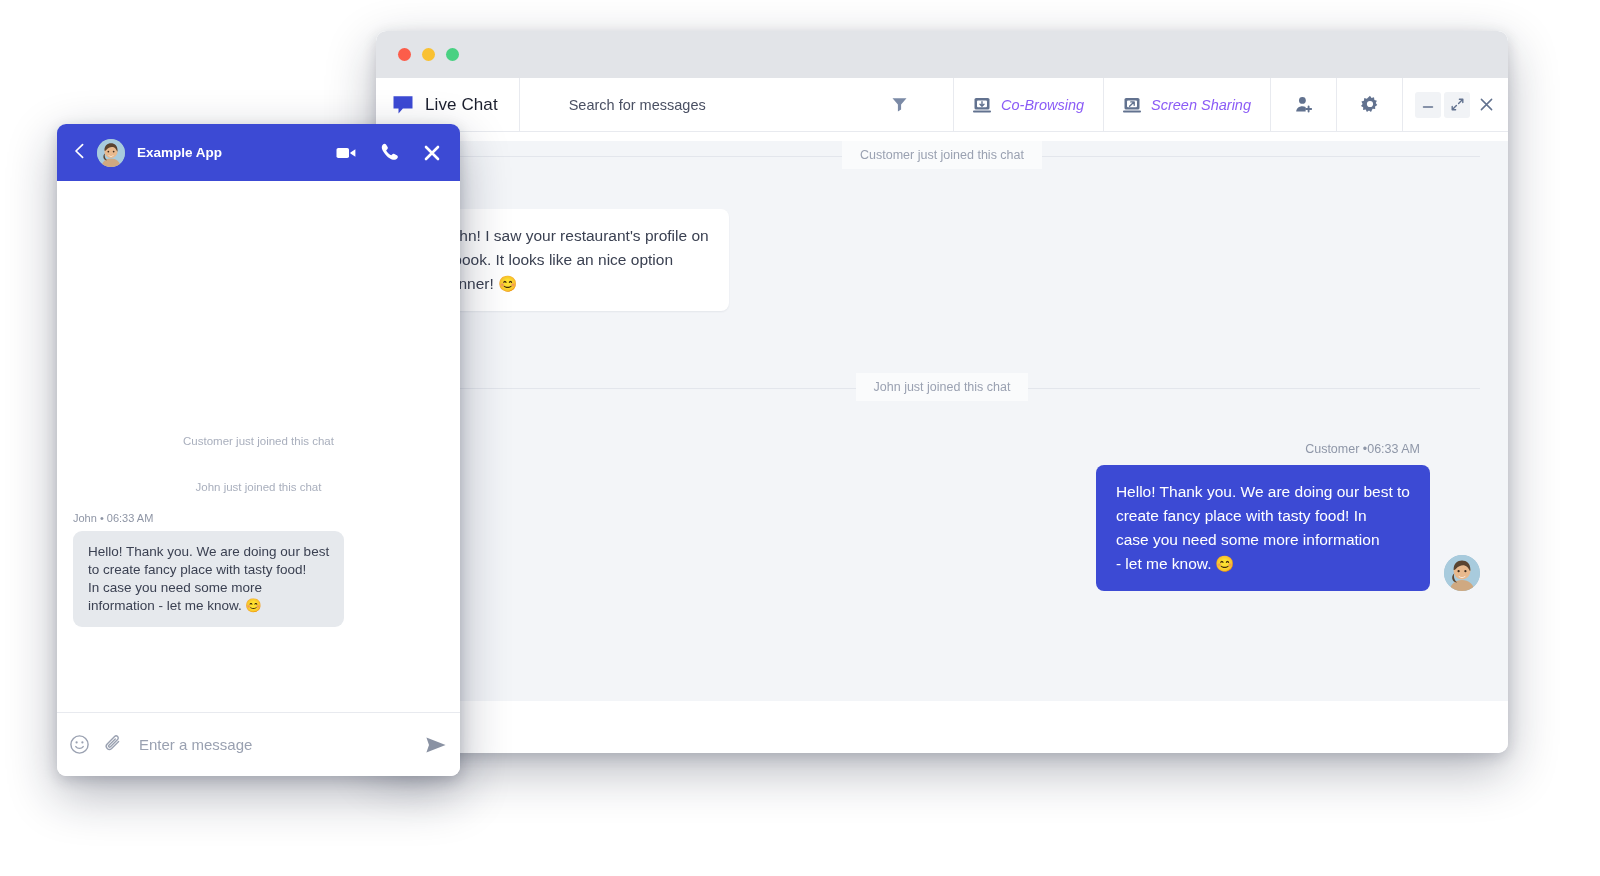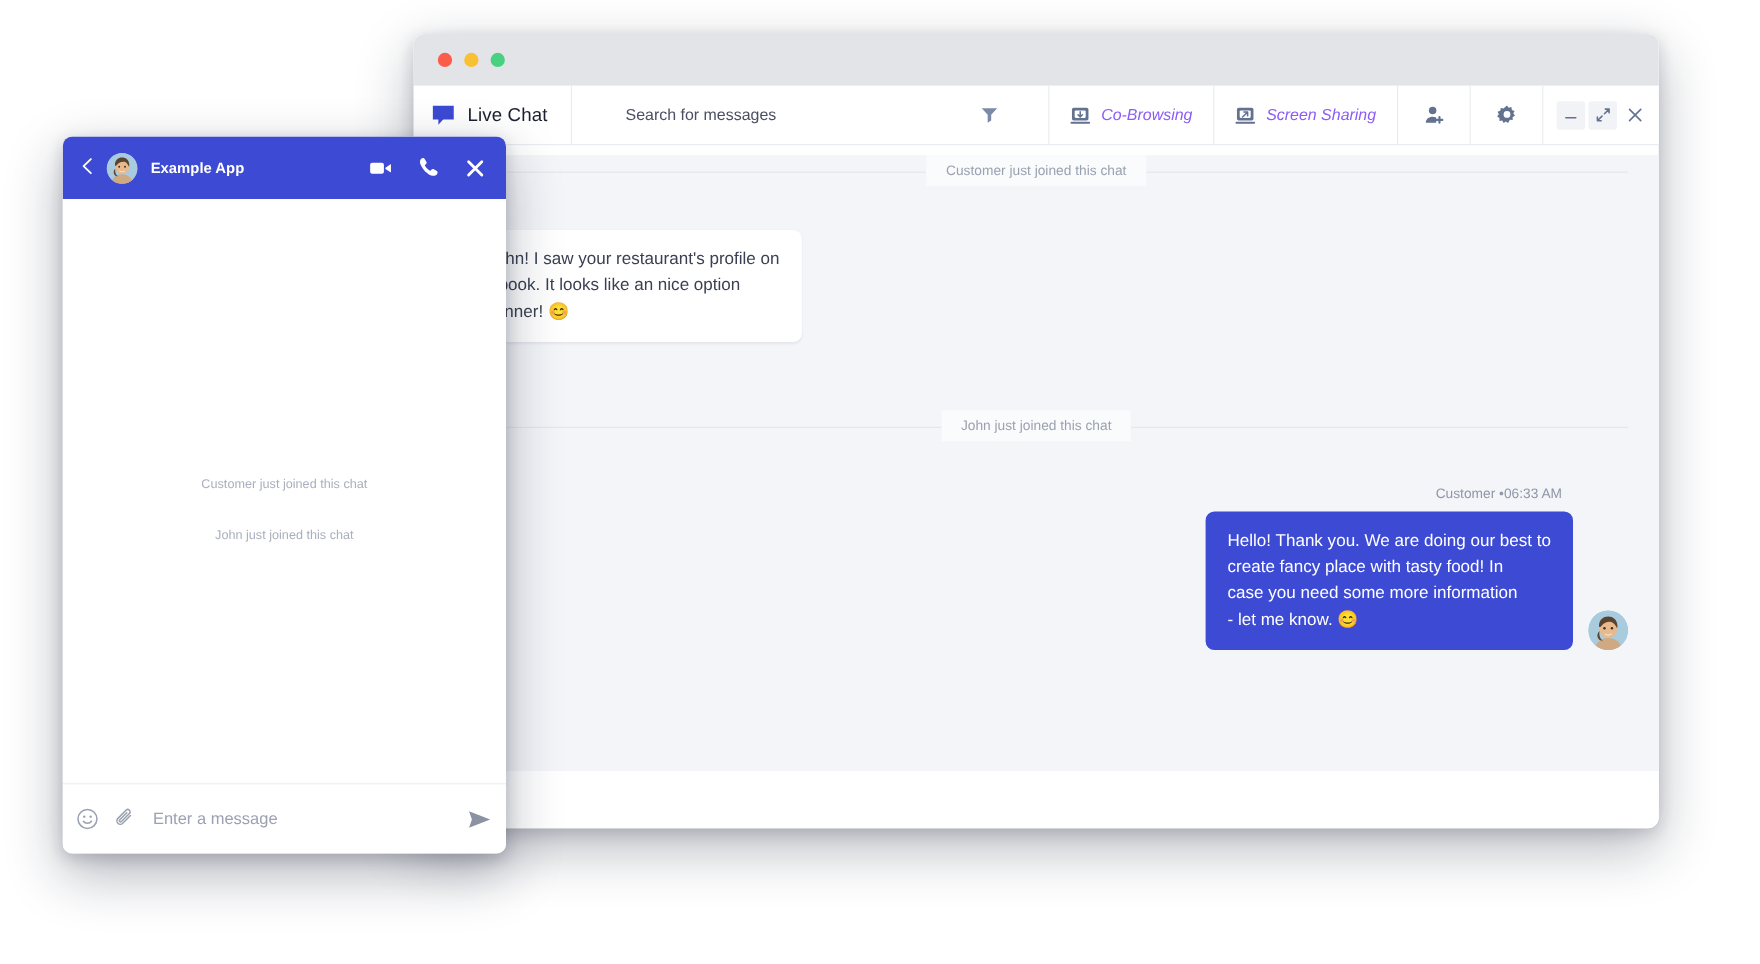--- a/index.html
+++ b/index.html
@@ -474,20 +474,29 @@
     </div>
 
     <div id="mw-body">
       <div style="height:246px;"></div>
 
       <div class="mw-sys">Customer just joined this chat</div>
 
 
       <div class="mw-sys" style="margin-top:18px;">John just joined this chat</div>
 
+      <div style="margin-top:11px;">
+        <div class="mw-meta">John • 06:33 AM</div>
+        <div>
+          <span class="mw-bubble agent">Hello! Thank you. We are doing our best
+to create fancy place with tasty food!
+In case you need some more
+information - let me know. 😊</span>
+        </div>
+      </div>
     </div>
 
     <div id="mw-input">
       <span style="display:flex">
         <svg width="21" height="21" viewBox="0 0 21 21">
           <circle cx="10.5" cy="10.5" r="8.6" fill="none" stroke="#9aa1b1" stroke-width="1.4"></circle>
           <circle cx="7.6" cy="8.4" r="1.1" fill="#9aa1b1"></circle>
           <circle cx="13.4" cy="8.4" r="1.1" fill="#9aa1b1"></circle>
           <path d="M6.8 12.6c1.7 2.4 5.7 2.4 7.4 0" stroke="#9aa1b1" stroke-width="1.4" fill="none" stroke-linecap="round"></path>
         </svg>

